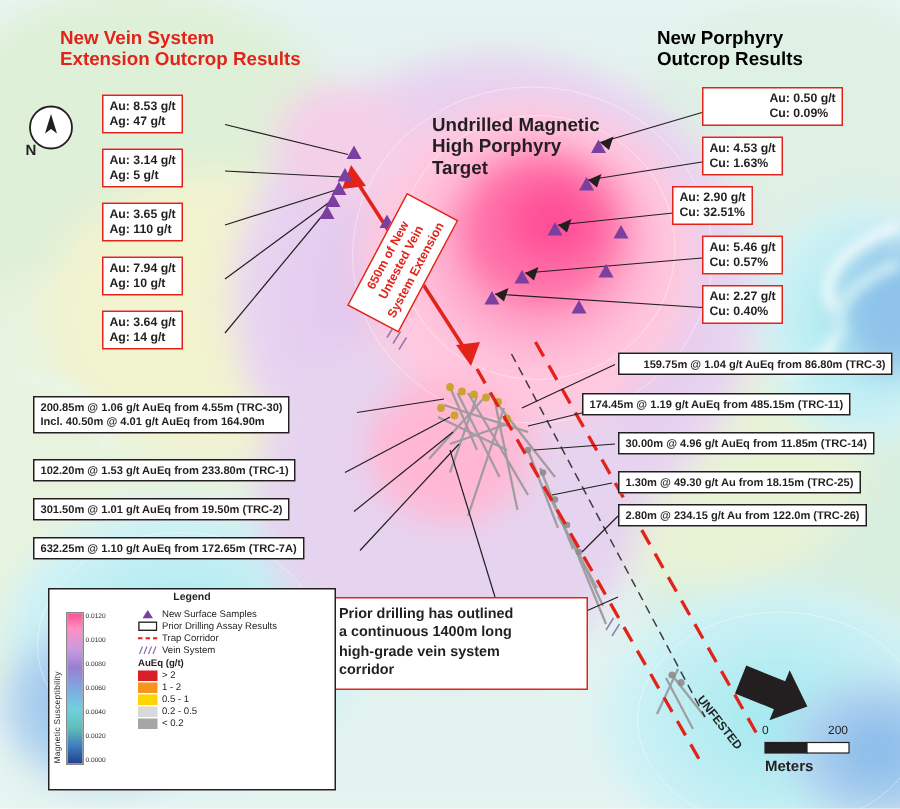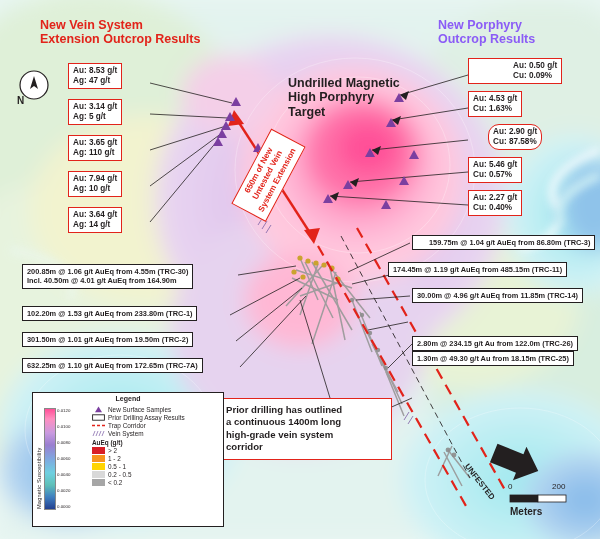--- a/index.html
+++ b/index.html
@@ -13,21 +13,21 @@
   #map{position:absolute;left:0;top:0;width:600px;height:539px;}
   .abs{position:absolute;}
 
   
   .hdr{
     font-weight:bold;
     text-align:left;
     line-height:1.15;
   }
   .hdr-red{color:#e2231a;font-size:12.5px;}
-  .hdr-purple{color:#8b5cf6;font-size:12.5px;}
+  .hdr-purple{color:#000000;font-size:12.5px;}
   .hdr-black{color:#231f20;font-size:12.5px;}
 
   
   .callout{
     border:1.4px solid #e2231a;
     background:#ffffff;
     color:#231f20;
     font-size:8.2px;
     font-weight:bold;
     line-height:1.22;
@@ -350,23 +350,23 @@
 </div>
 
 <div class="abs callout pur" style="left:468px;top:58px;padding-left:44px;">
   <div>Au: 0.50 g/t</div>
   <div>Cu: 0.09%</div>
 </div>
 <div class="abs callout pur" style="left:468px;top:91px;">
   <div>Au: 4.53 g/t</div>
   <div>Cu: 1.63%</div>
 </div>
-<div class="abs callout pur" style="left:488px;top:124px;border-radius:11px;">
+<div class="abs callout pur" style="left:448px;top:124px;">
   <div>Au: 2.90 g/t</div>
-  <div>Cu: 87.58%</div>
+  <div>Cu: 32.51%</div>
 </div>
 <div class="abs callout pur" style="left:468px;top:157px;">
   <div>Au: 5.46 g/t</div>
   <div>Cu: 0.57%</div>
 </div>
 <div class="abs callout pur" style="left:468px;top:190px;">
   <div>Au: 2.27 g/t</div>
   <div>Cu: 0.40%</div>
 </div>
 
@@ -378,21 +378,21 @@
 
 <div class="abs drill" style="left:22px;top:264px;white-space:pre-line;">200.85m @ 1.06 g/t AuEq from 4.55m (TRC-30)
 Incl. 40.50m @ 4.01 g/t AuEq from 164.90m</div>
 <div class="abs drill" style="left:22px;top:306px;">102.20m @ 1.53 g/t AuEq from 233.80m (TRC-1)</div>
 <div class="abs drill" style="left:22px;top:332px;">301.50m @ 1.01 g/t AuEq from 19.50m (TRC-2)</div>
 <div class="abs drill" style="left:22px;top:358px;">632.25m @ 1.10 g/t AuEq from 172.65m (TRC-7A)</div>
 
 <div class="abs drill" style="left:412px;top:235px;padding-left:16px;">159.75m @ 1.04 g/t AuEq from 86.80m (TRC-3)</div>
 <div class="abs drill" style="left:388px;top:262px;">174.45m @ 1.19 g/t AuEq from 485.15m (TRC-11)</div>
 <div class="abs drill" style="left:412px;top:288px;">30.00m @ 4.96 g/t AuEq from 11.85m (TRC-14)</div>
-<div class="abs drill" style="left:412px;top:314px;margin-top:37px;">1.30m @ 49.30 g/t Au from 18.15m (TRC-25)</div>
+<div class="abs drill" style="left:412px;top:314px;">1.30m @ 49.30 g/t Au from 18.15m (TRC-25)</div>
 <div class="abs drill" style="left:412px;top:336px;">2.80m @ 234.15 g/t Au from 122.0m (TRC-26)</div>
 
 <div class="abs note" style="left:218px;top:398px;width:158px;white-space:pre-line;">Prior drilling has outlined
 a continuous 1400m long
 high-grade vein system
 corridor</div>
 
 <div class="abs unfested" style="left:470px;top:462px;">UNFESTED</div>
 
 <div class="abs legend" style="left:32px;top:392px;width:190px;height:133px;">

